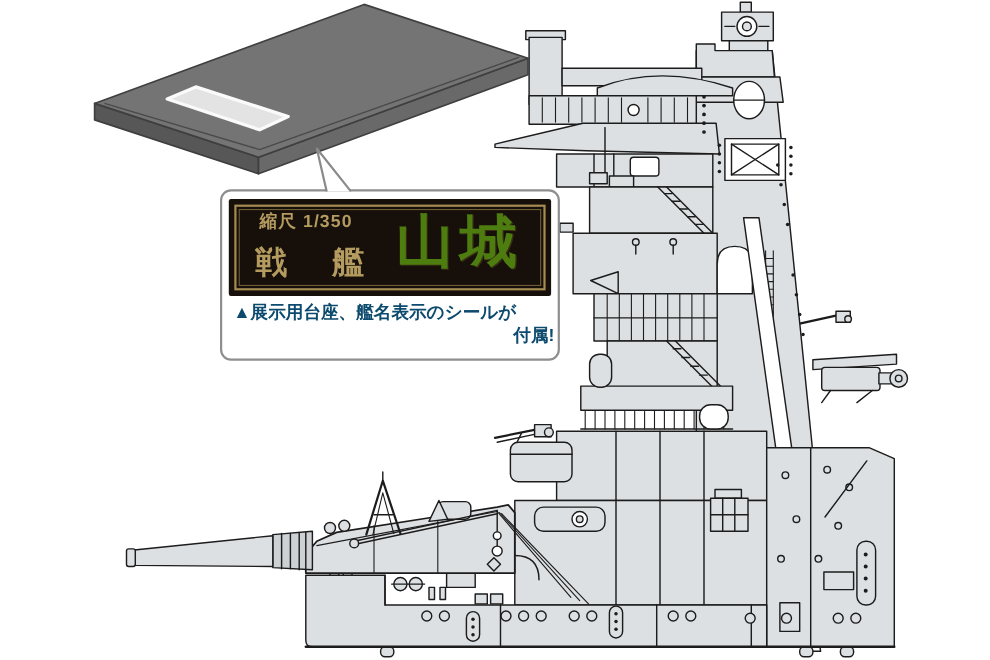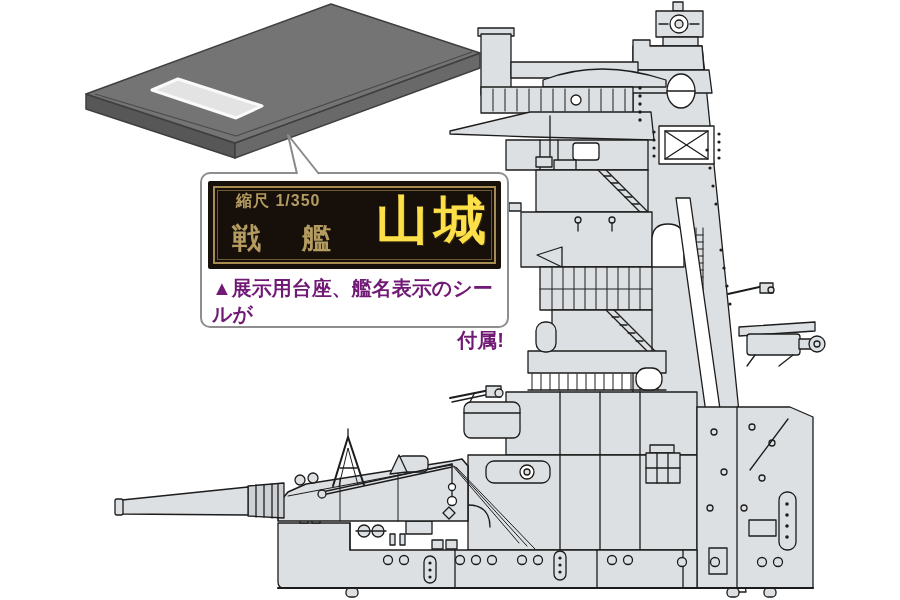--- a/index.html
+++ b/index.html
@@ -13,26 +13,26 @@
   
   .plaque{position:absolute;left:6px;top:7px;width:293px;height:88px;background:#17100a;
     border-radius:2px;overflow:hidden;}
   .plaque .frame1{position:absolute;inset:5px;border:2px solid #a68c52;}
   .plaque .frame2{position:absolute;inset:9px;border:1px solid #6e5c36;}
   .plq-scale{position:absolute;left:28px;top:10px;font-size:16px;font-weight:bold;
     color:#b49b60;letter-spacing:1px;white-space:nowrap;}
   .plq-type{position:absolute;top:38px;font-size:29px;font-weight:bold;color:#b49b60;
     font-family:"Liberation Serif", serif;}
   .plq-type.c1{left:24px;} .plq-type.c2{left:94px;}
-  .plq-name{position:absolute;left:168px;top:14px;font-size:52px;line-height:1;
-    font-weight:bold;color:#fde047;font-family:"Liberation Serif", serif;letter-spacing:6px;
+  .plq-name{position:absolute;left:152px;top:14px;font-size:52px;line-height:1;
+    font-weight:bold;color:#4d7c0f;font-family:"Liberation Serif", serif;letter-spacing:6px;
     text-shadow:1px 1px 0 #3a2f15;white-space:nowrap;}
   
-  .caption{position:absolute;left:10px;top:101px;width:292px;color:#701a75;
-    font-size:20px;font-weight:bold;line-height:1.3;}
+  .caption{position:absolute;left:10px;top:101px;width:292px;color:#0c4a6e;
+    font-size:16px;font-weight:bold;line-height:1.3;}
   .caption .l2{margin-left:21px;text-align:right;}
 </style>
 </head>
 <body>
 
 <div class="stage">
 
   <svg width="900" height="600" viewBox="0 0 900 600">
     <g fill="#dde0e3" stroke="#1c1c1c" stroke-width="1.3" stroke-linejoin="round" stroke-linecap="round">
 

